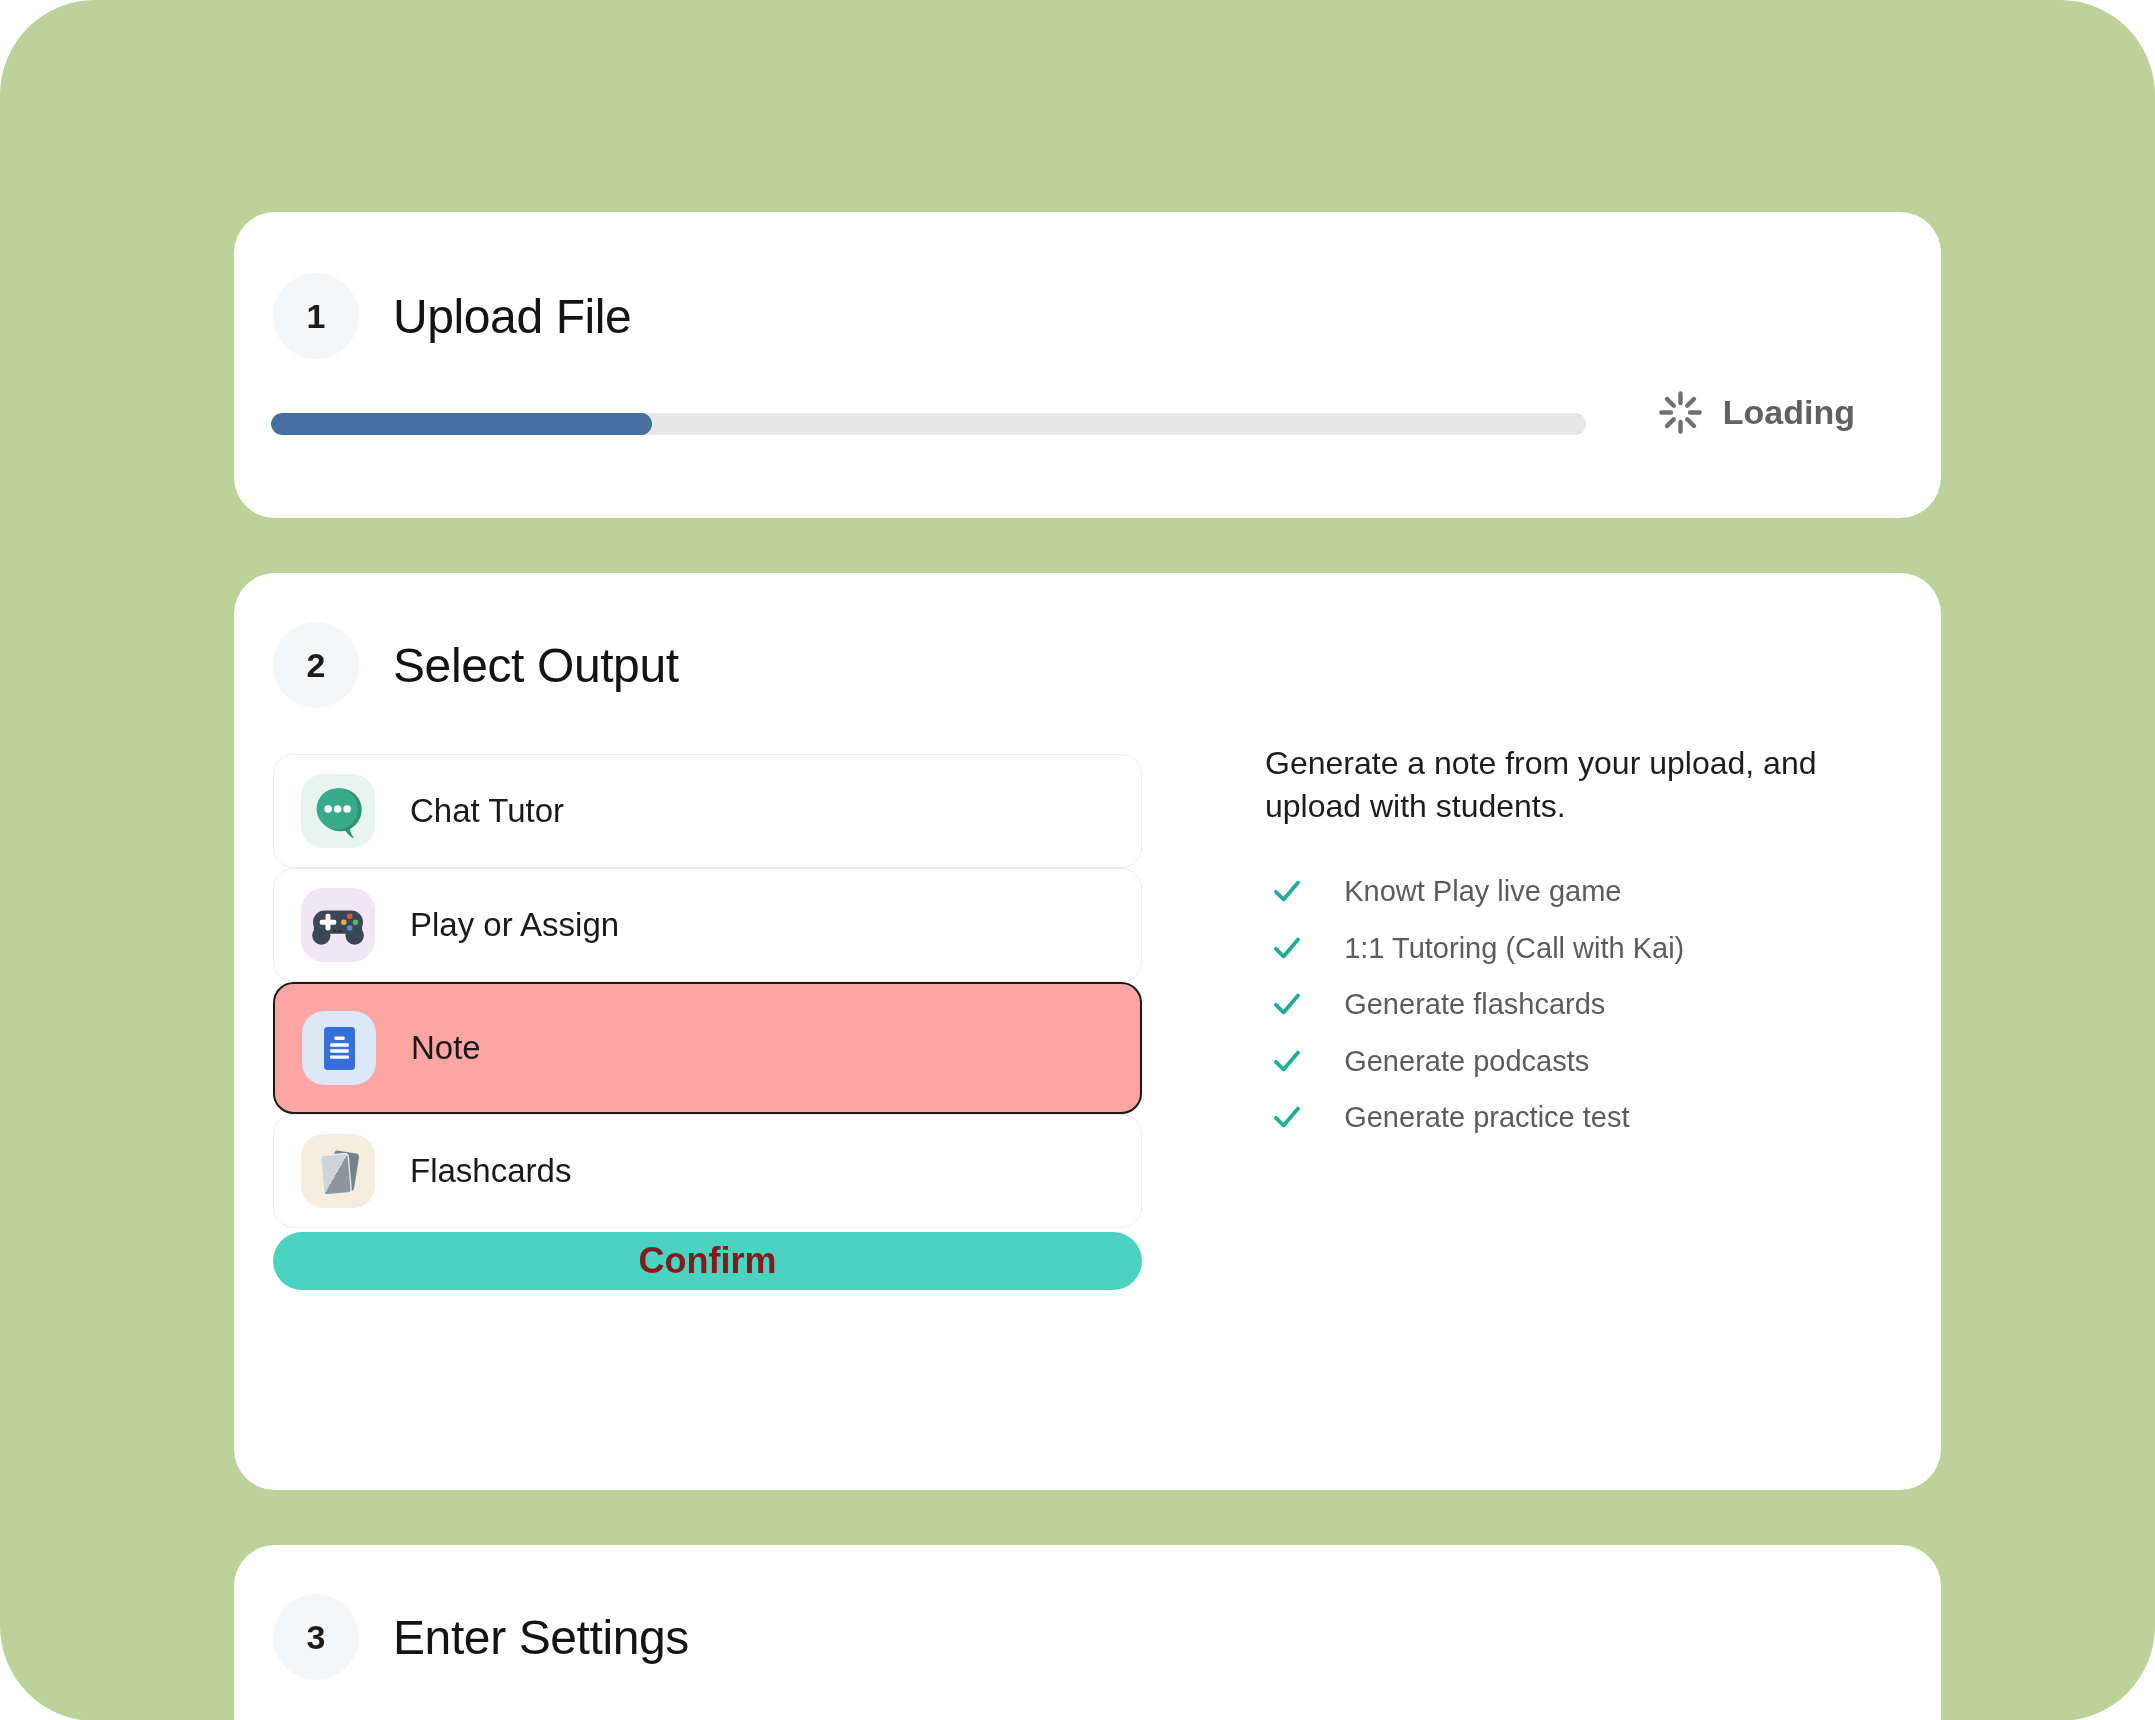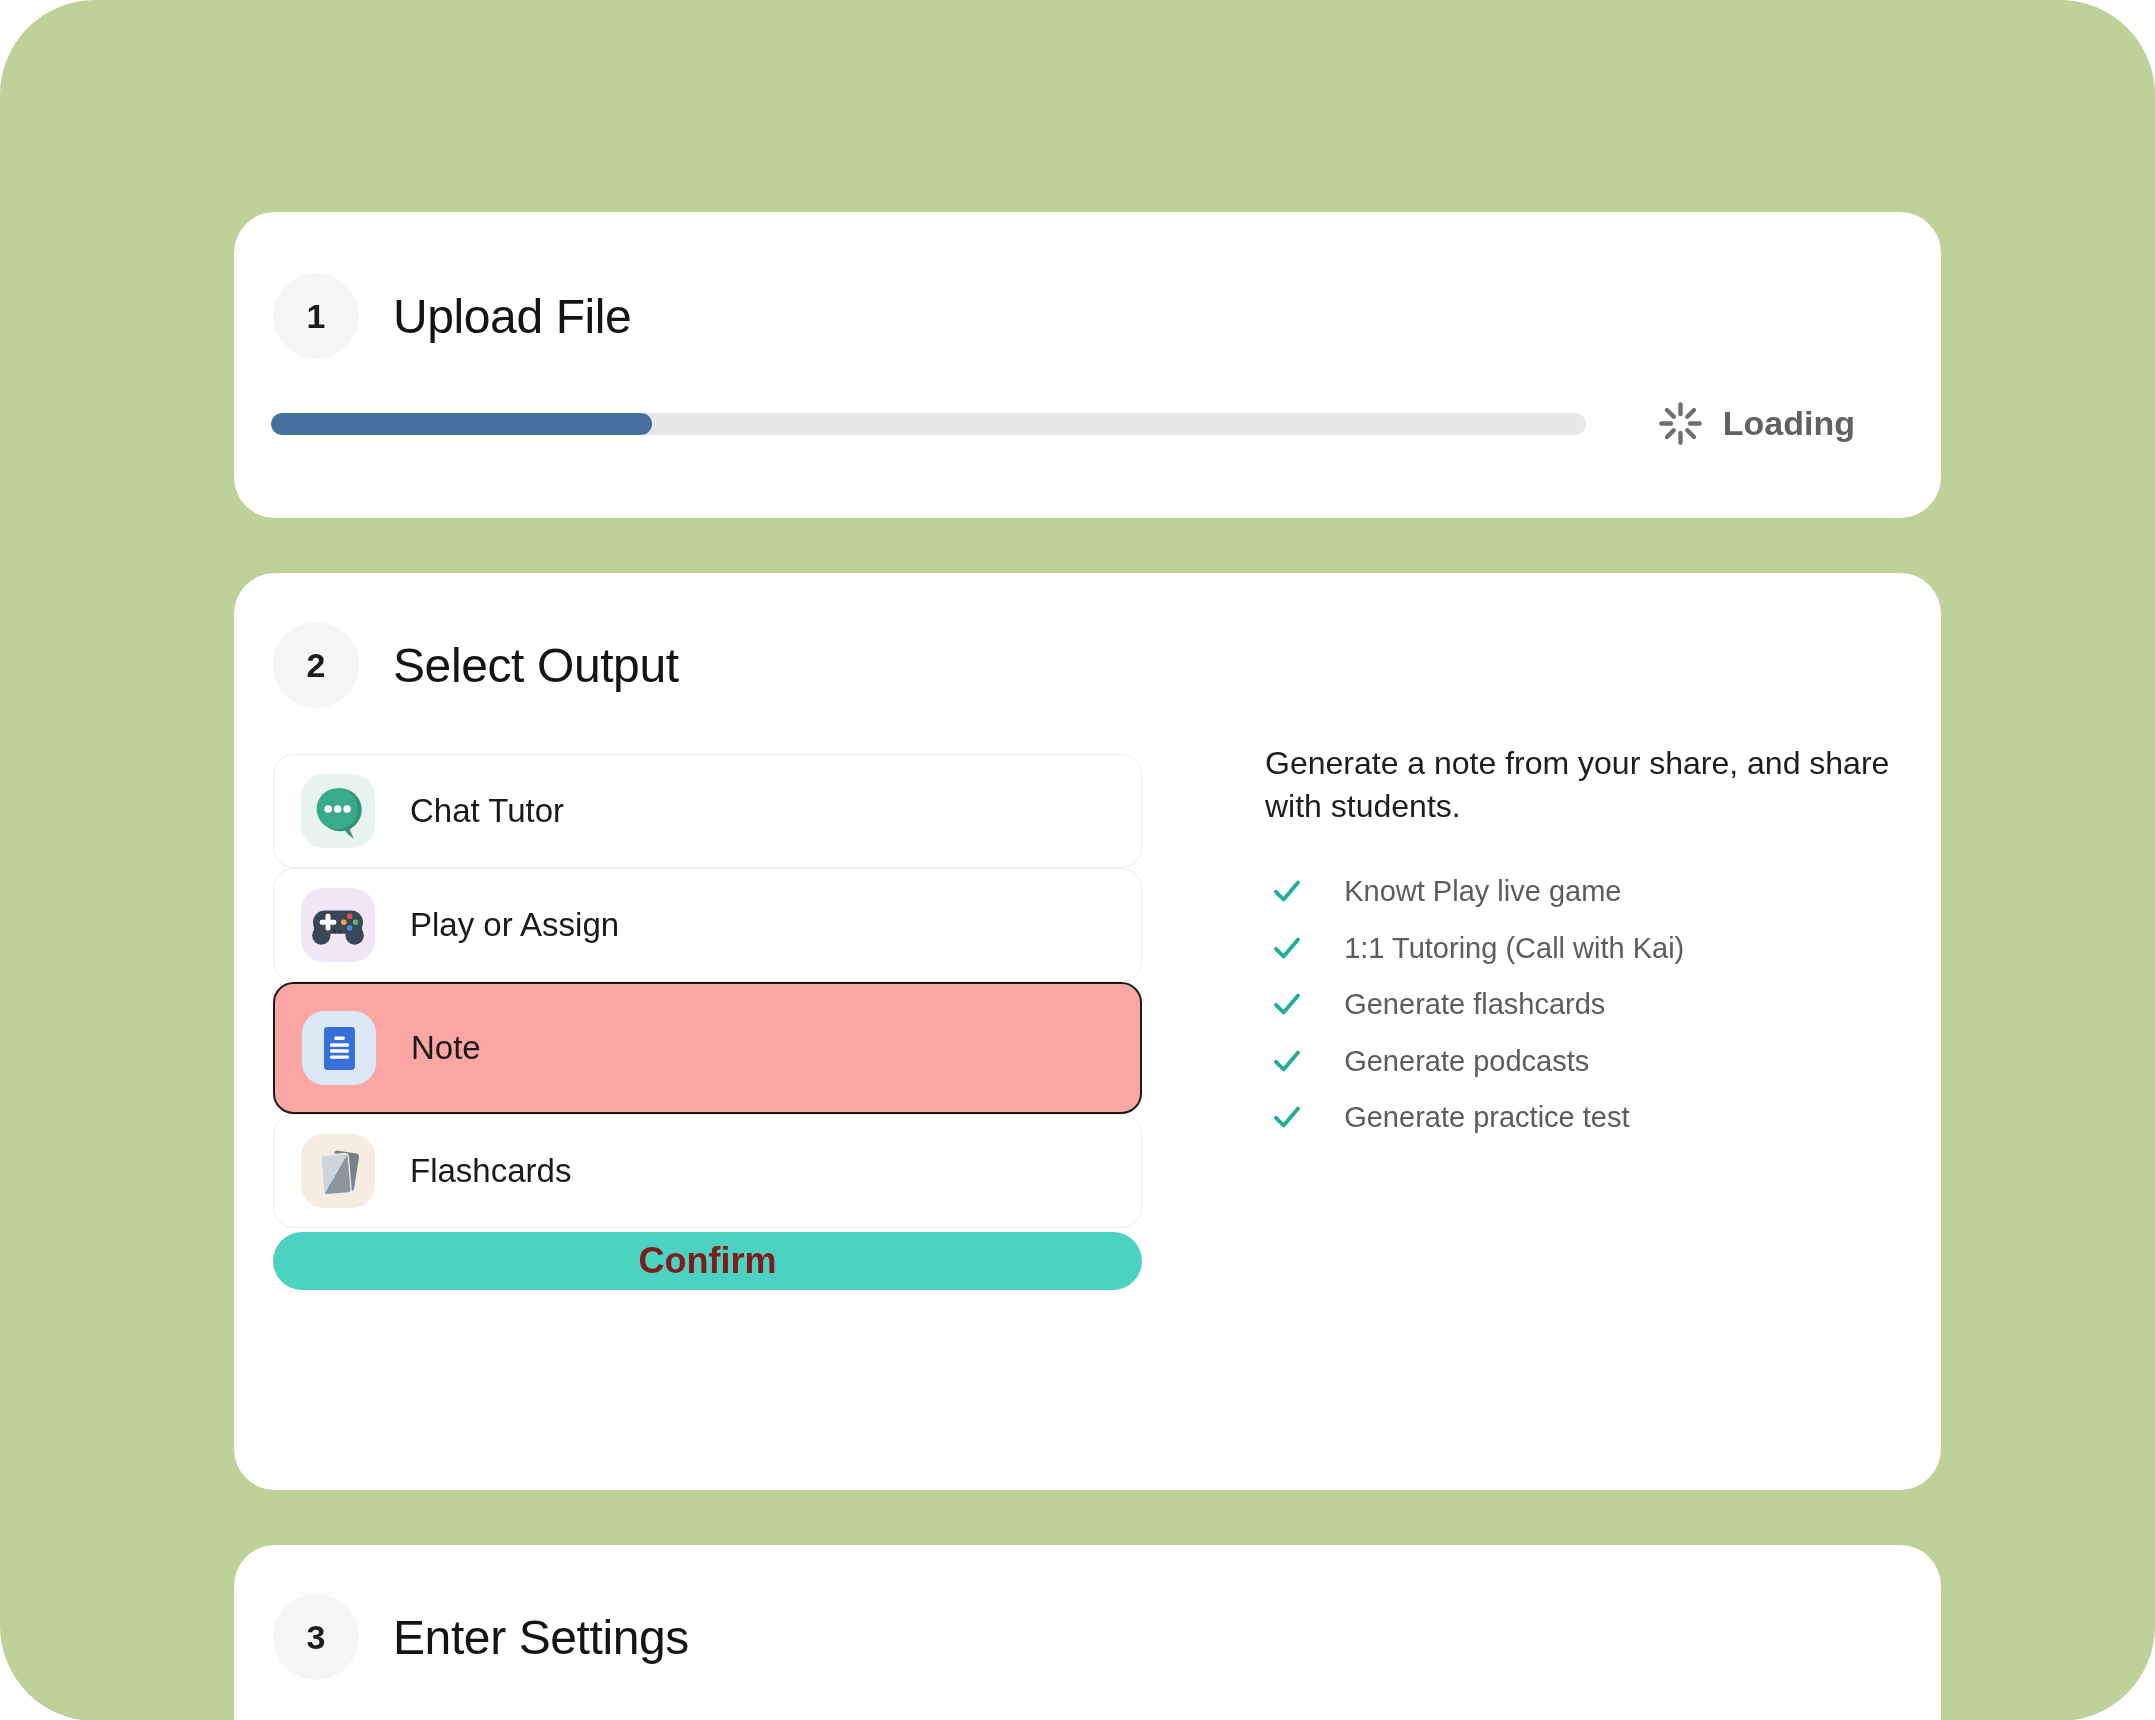--- a/index.html
+++ b/index.html
@@ -24,21 +24,21 @@
     font-size:34px;font-weight:600;color:#1c1c1c;flex:0 0 auto;
   }
   .step-title{margin:0;font-size:48px;font-weight:400;color:#141414;letter-spacing:-0.4px;}
 
   
   .progress-track{
     position:absolute;left:37px;top:201px;width:1315px;height:21.5px;
     background:#e7e7e7;border-radius:11.2px;overflow:hidden;
   }
   .progress-fill{height:100%;background:#456f9e;border-radius:11.2px;width:29%;}
-  .loading-box{position:absolute;right:86px;top:188px;display:flex;align-items:center;gap:19px;}
+  .loading-box{position:absolute;right:86px;top:177px;display:flex;align-items:center;gap:19px;}
   .loading-box svg{display:block;}
   .loading-label{font-size:34px;font-weight:700;color:#616161;}
 
   
   .options-col{position:absolute;left:39px;top:181px;width:869px;}
   .option{
     display:flex;align-items:center;height:114px;background:#ffffff;
     border:1.7px solid #ececec;border-radius:20.6px;padding-left:27px;
     cursor:pointer;
   }
@@ -176,21 +176,21 @@
             </g>
           </svg>
         </span>
         <span class="option-label">Flashcards</span>
       </div>
 
       <button class="confirm-btn">Confirm</button>
     </div>
 
     <div class="info-col">
-      <p class="info-desc">Generate a note from your share, and share with students.</p>
+      <p class="info-desc">Generate a note from your upload, and upload with students.</p>
       <ul class="feature-list">
         <li class="feature-item">
           <svg width="34" height="34" viewBox="0 0 40 40">
             <path d="M7 21 L16 30 L33 10" stroke="#1fae9a" stroke-width="4.5" fill="none" stroke-linecap="round" stroke-linejoin="round"></path>
           </svg>
           <span class="feature-text">Knowt Play live game</span>
         </li>
         <li class="feature-item">
           <svg width="34" height="34" viewBox="0 0 40 40">
             <path d="M7 21 L16 30 L33 10" stroke="#1fae9a" stroke-width="4.5" fill="none" stroke-linecap="round" stroke-linejoin="round"></path>

